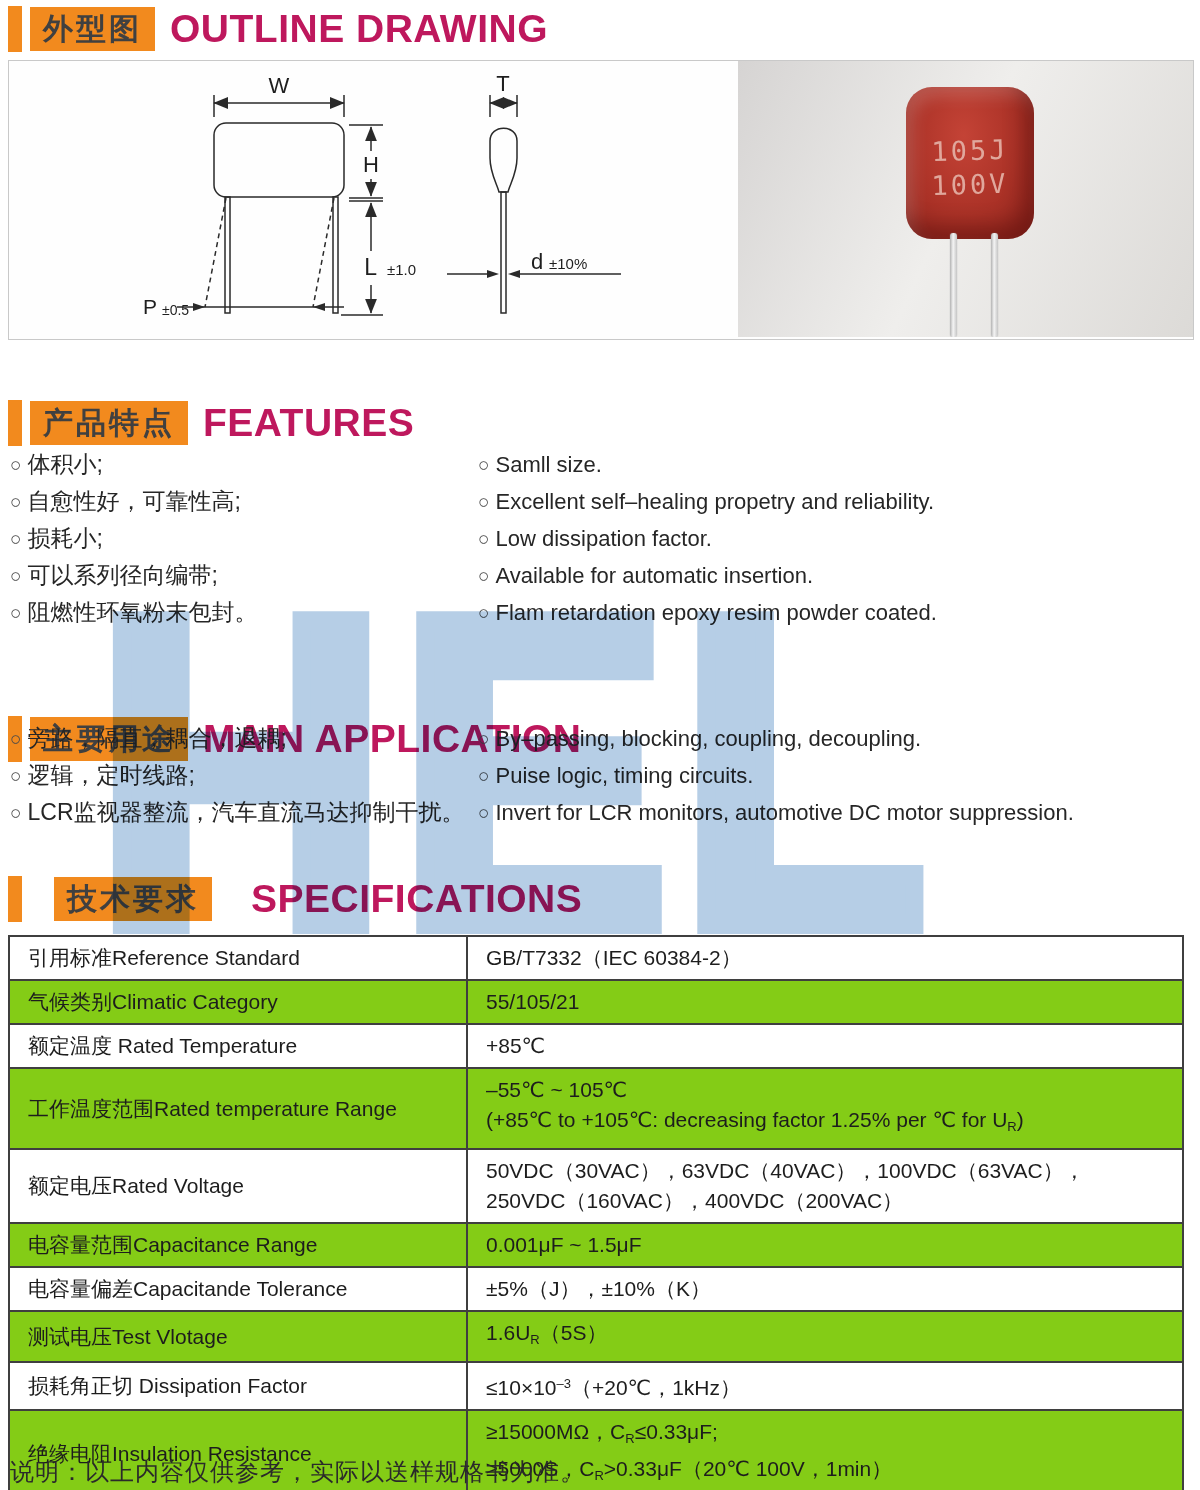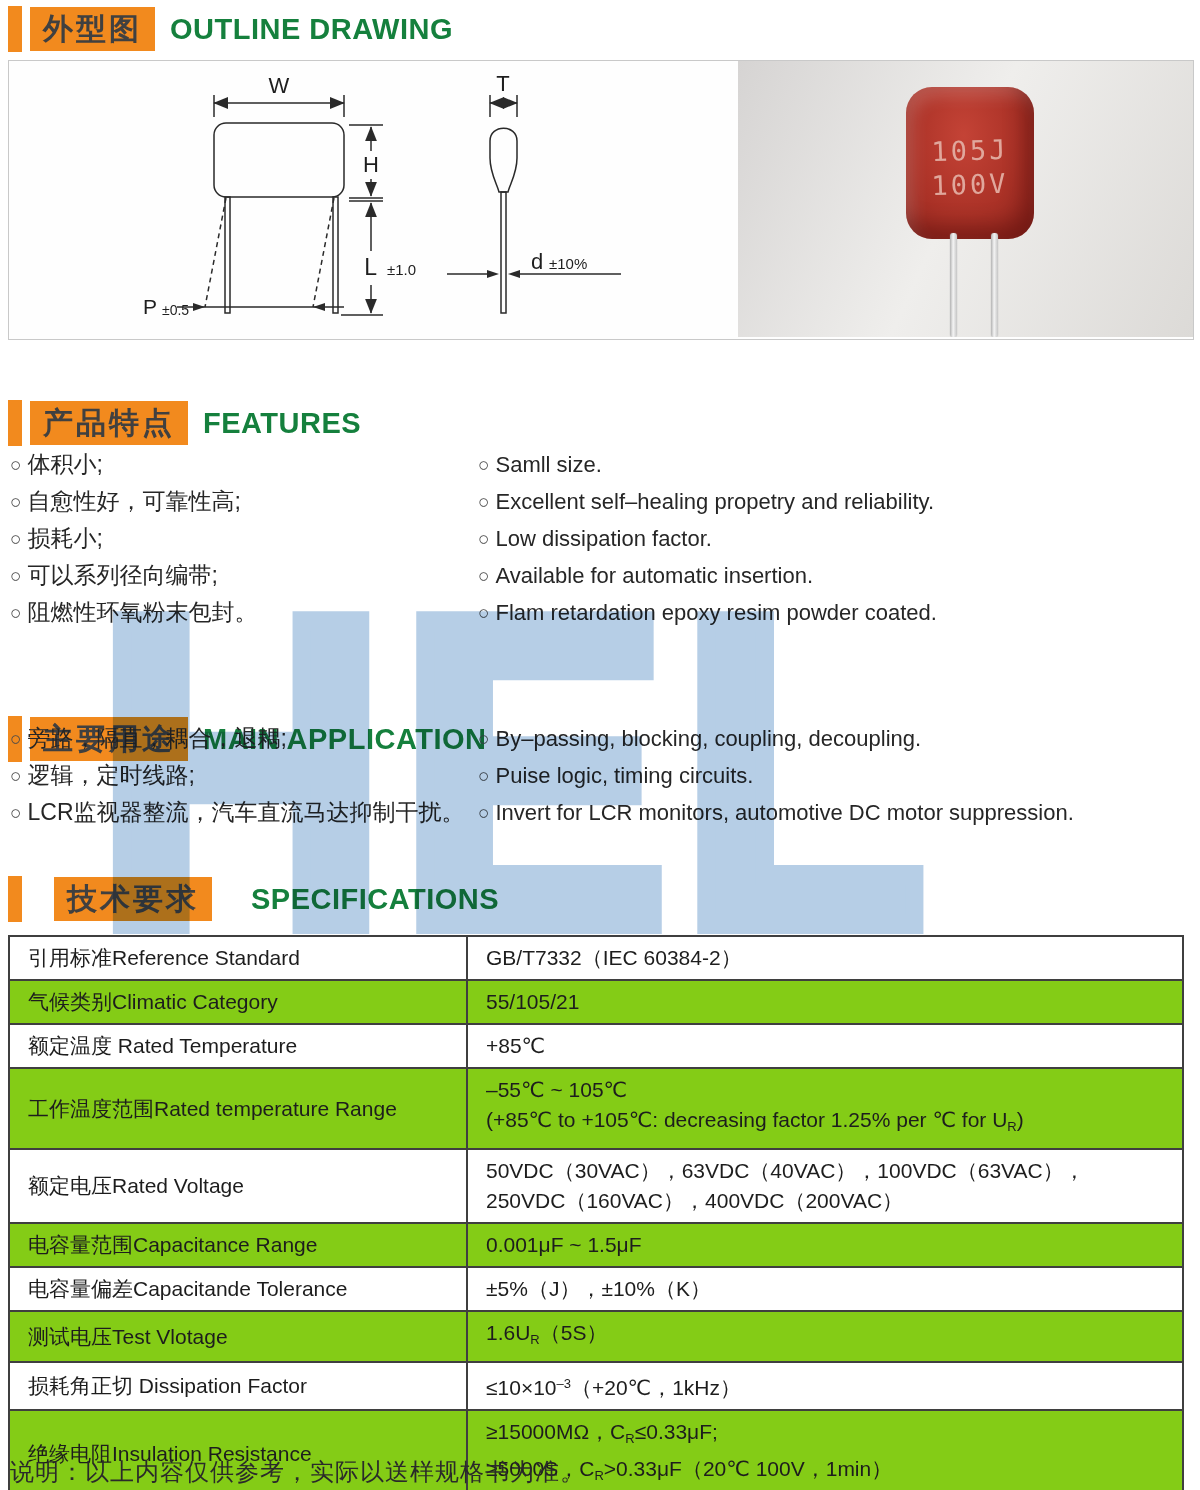--- a/index.html
+++ b/index.html
@@ -6,21 +6,21 @@
   #page{
     position:relative;width:1200px;height:1490px;background:#ffffff;overflow:hidden;
     font-family:"Liberation Sans","DejaVu Sans",sans-serif;color:#222;
   }
 
   
   .sec{position:absolute;left:8px;display:flex;align-items:center;height:46px;}
   .sec .bar{width:14px;height:46px;background:#f28a1e;margin-right:8px;}
   .sec .badge{background:#f28a1e;color:#404040;font-weight:bold;font-size:30px;
     padding:0 13px;height:44px;line-height:44px;letter-spacing:3px;}
-  .sec .entitle{margin-left:15px;font-weight:bold;font-size:29px;color:#15803d;letter-spacing:0.5px;}
+  .sec .entitle{margin-left:15px;font-weight:bold;font-size:39px;color:#be185d;letter-spacing:0.5px;}
 
   
   #panel{position:absolute;left:8px;top:60px;width:1184px;height:278px;
     border:1px solid #c9c9c9;background:#fefefe;}
   #dim-svg{position:absolute;left:0;top:0;}
   #photo{position:absolute;left:729px;top:0;width:455px;height:276px;overflow:hidden;
     background:linear-gradient(115deg,#d6d4d3 0%,#efeeec 48%,#dcdad7 100%);}
   #cap-body{position:absolute;left:168px;top:26px;width:128px;height:152px;border-radius:26px;
     background:radial-gradient(ellipse at 45% 32%, #c44336 0%, #ab3227 55%, #8c241c 100%);
     box-shadow:inset -10px -14px 20px rgba(60,0,0,.35), inset 7px 9px 16px rgba(255,255,255,.18);}

